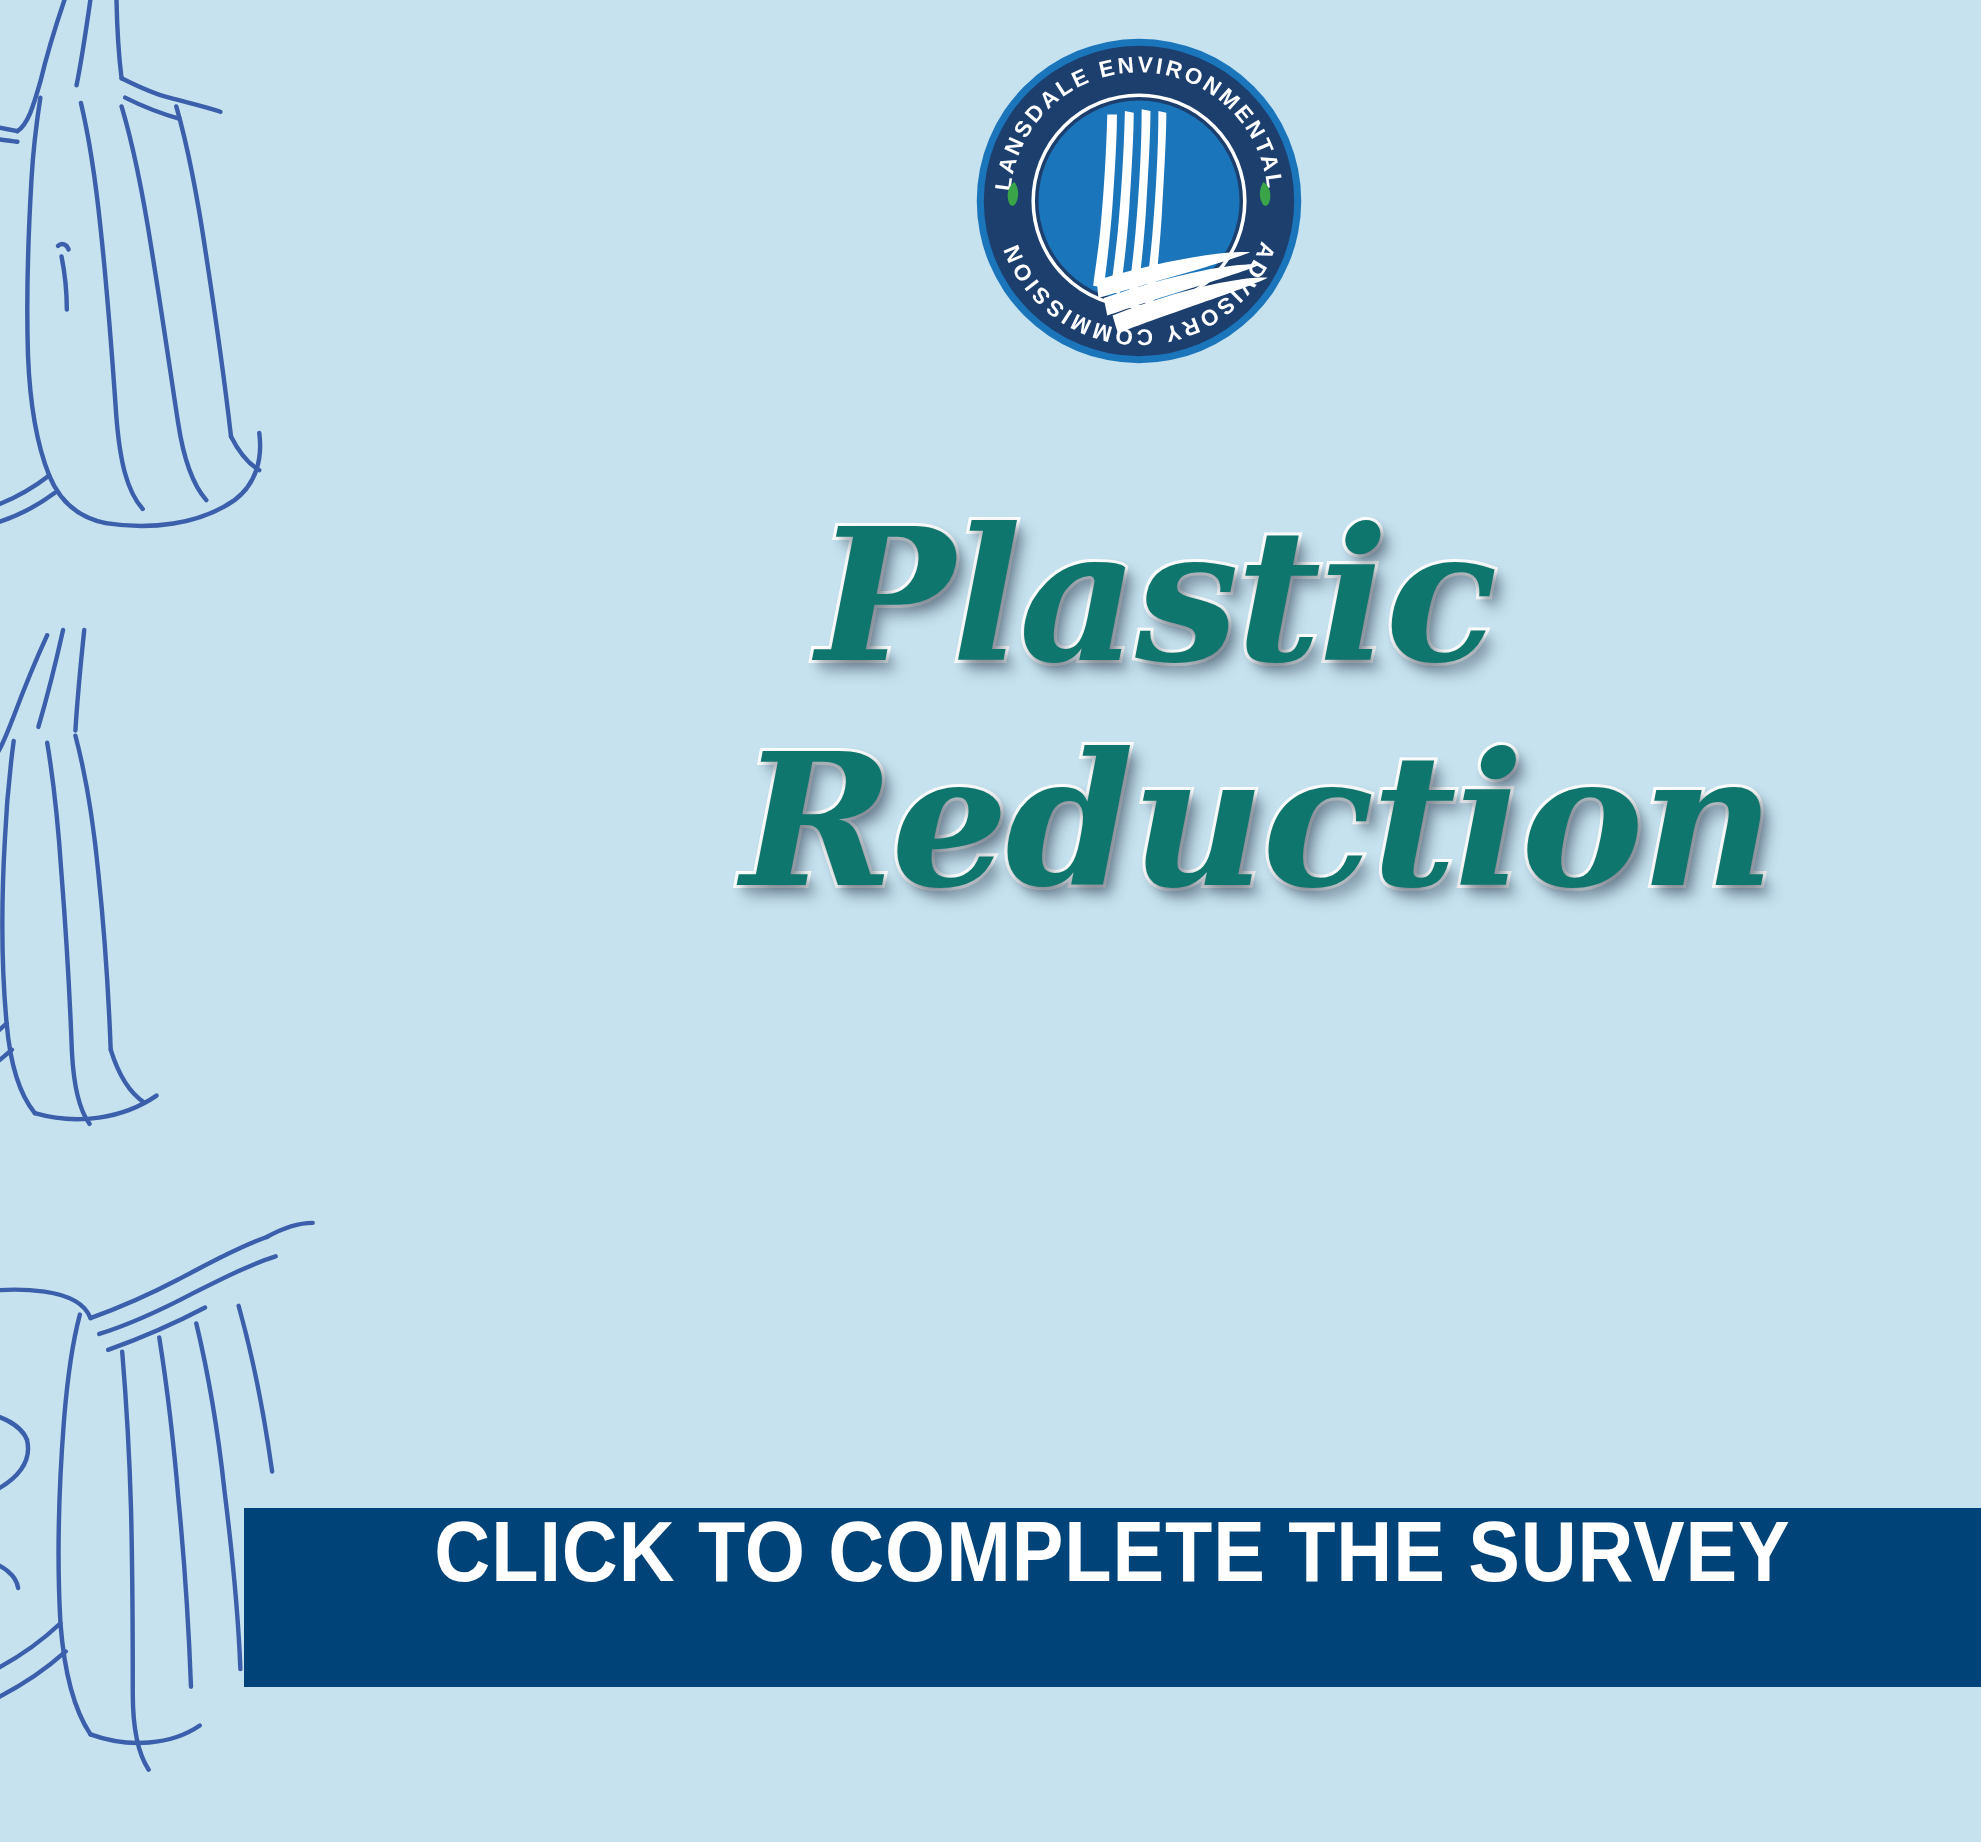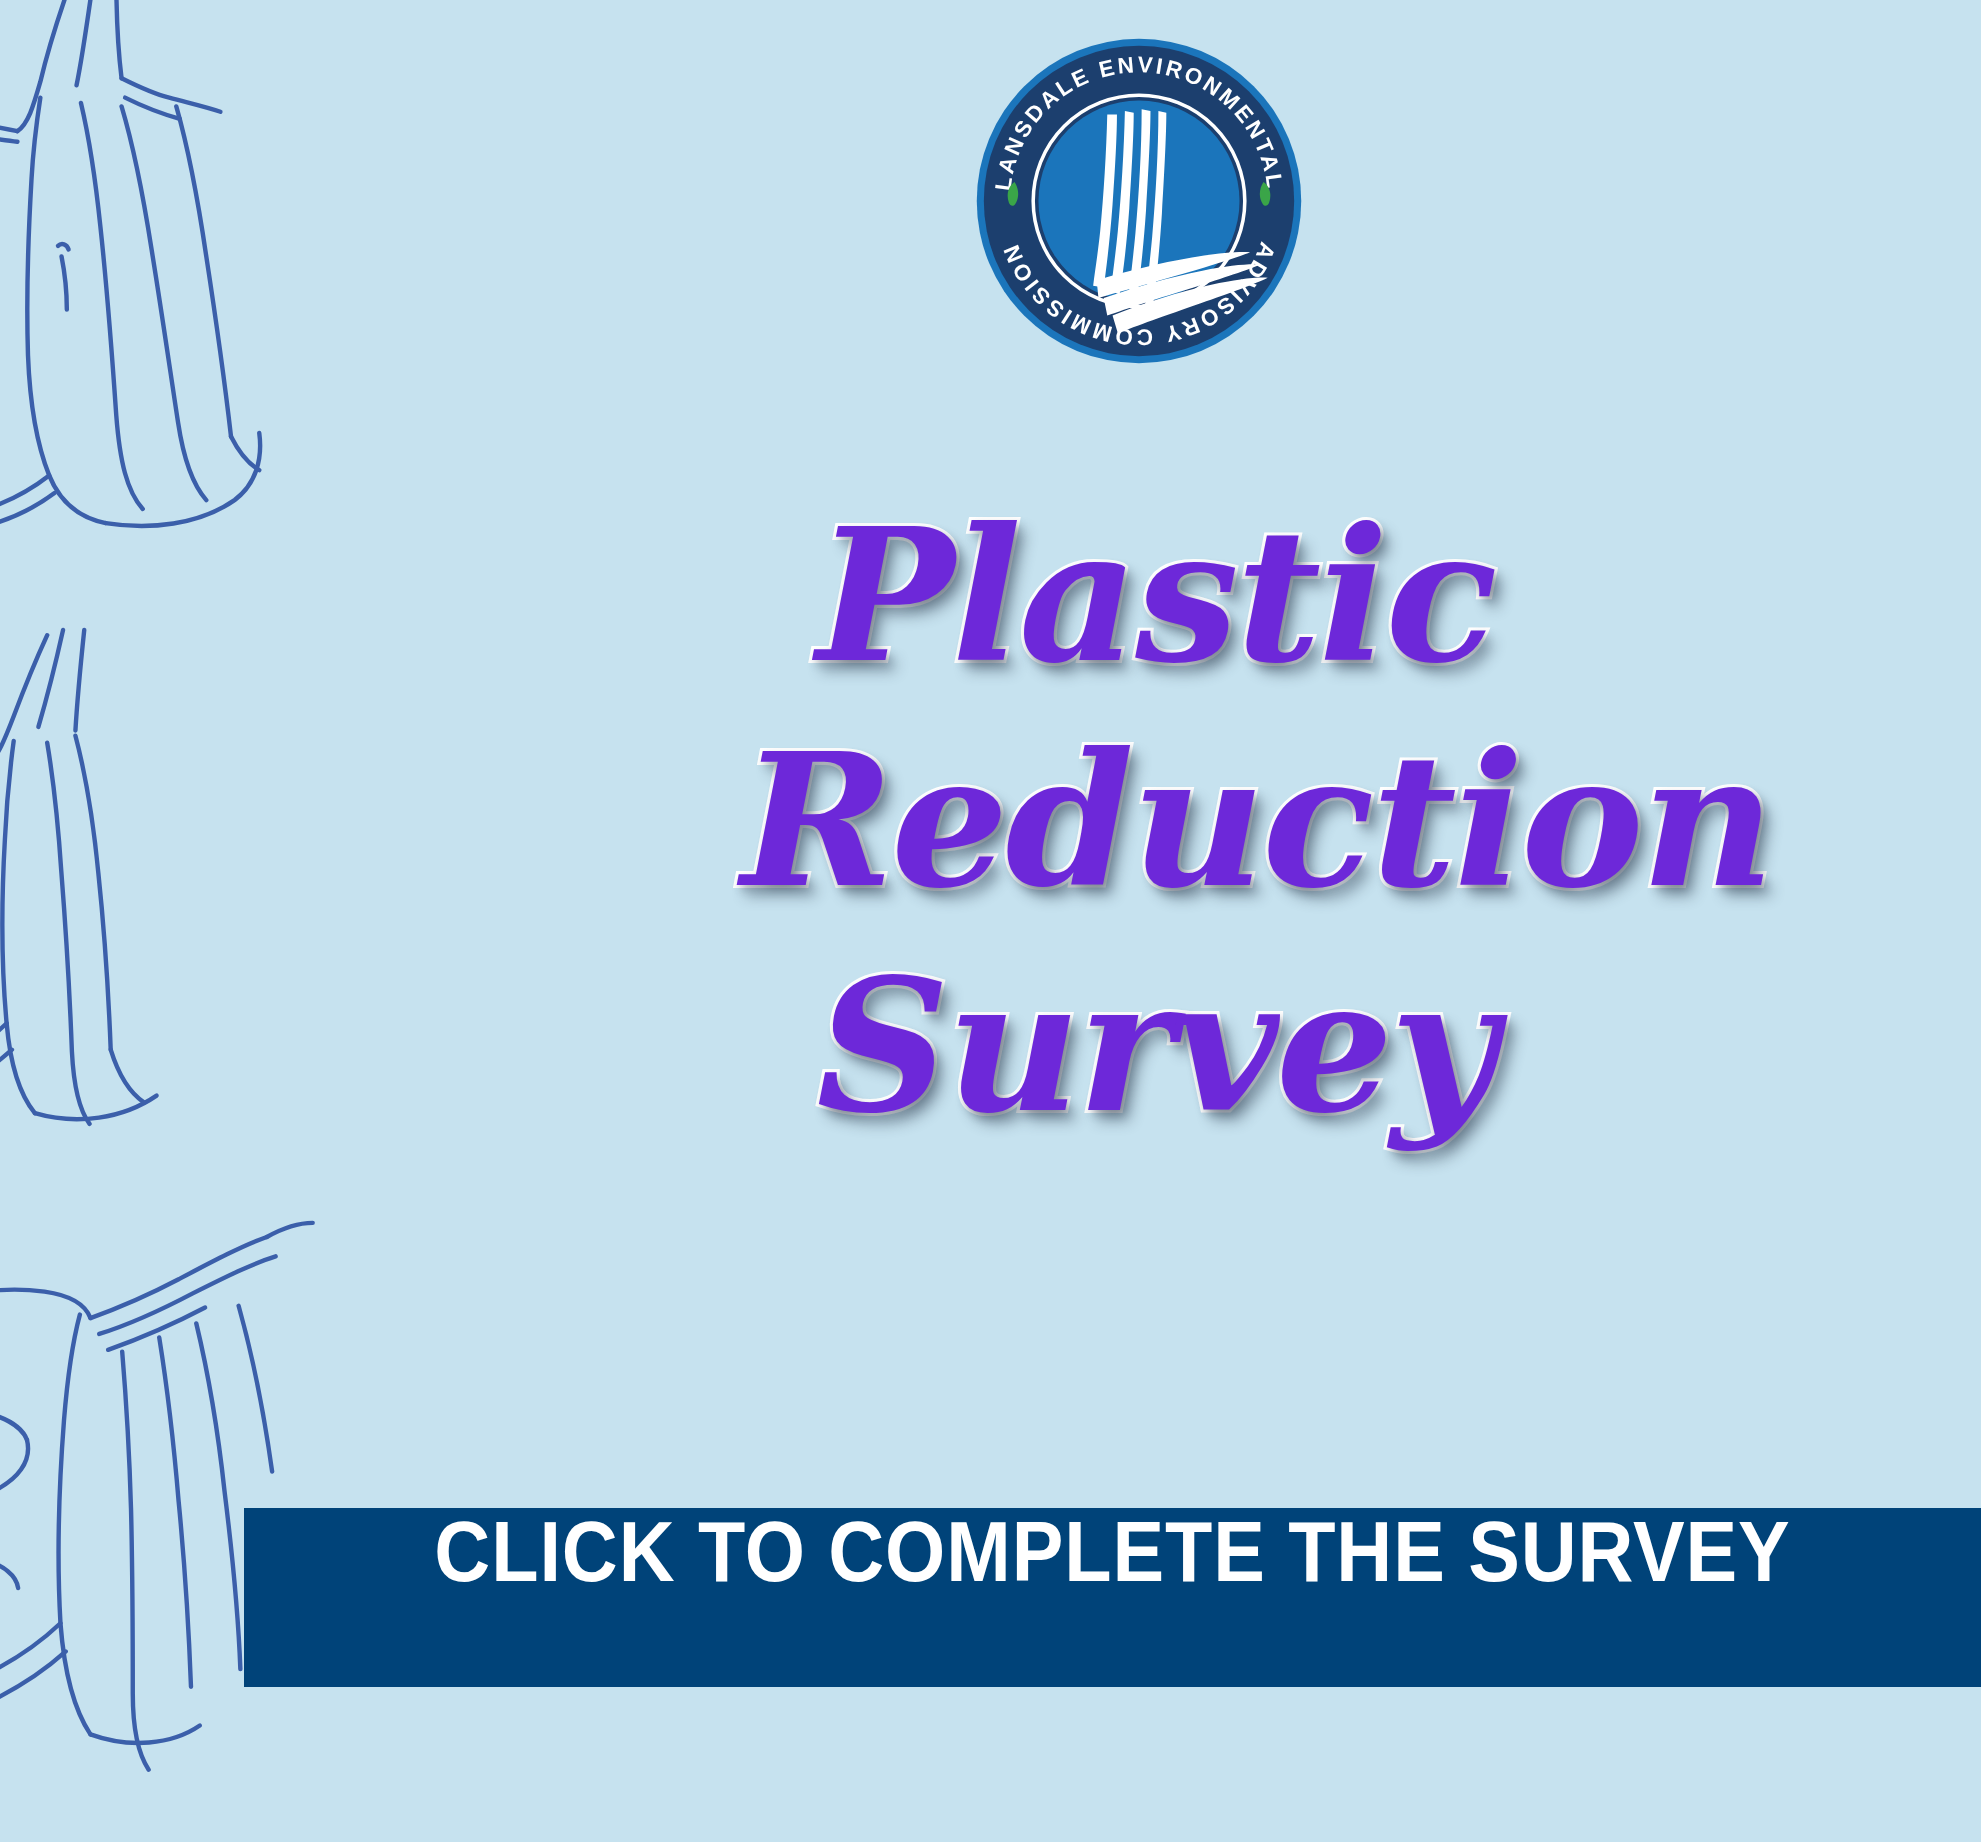--- a/index.html
+++ b/index.html
@@ -39,21 +39,21 @@
   #title-block {
     position: absolute;
     left: 741px;
     top: 494px;
     width: 829px;
     height: 918px;
     text-align: center;
   }
   .script-line {
     display: block;
-    color: #6d28d9;
+    color: #0f766e;
     font-family: "DejaVu Serif", serif;
     font-style: italic;
     font-weight: bold;
     letter-spacing: -0.015em;
     white-space: nowrap;
     -webkit-text-stroke: 6.2px #ffffff;
     paint-order: stroke fill;
     text-shadow:
        8.8px 10.6px 14px rgba(40,55,75,0.42),
        3.5px  5.3px  8.8px rgba(40,55,75,0.30);
@@ -210,21 +210,20 @@
       <path d="M146 296 C 180 284, 222 272, 258 265 C 288 259, 310 257, 324 258
                C 310 264, 282 273, 248 284 C 208 296, 172 308, 150 316 Z"></path>
       <path d="M156 316 C 190 302, 232 289, 268 281 C 296 275, 318 272, 332 273
                C 318 280, 290 290, 256 302 C 216 316, 182 328, 162 336 Z"></path>
     </g>
   </svg>
 
   <div id="title-block">
     <span class="script-line" id="title-plastic">Plastic</span>
     <span class="script-line" id="title-reduction">Reduction</span>
-    <span class="script-line" id="title-survey">Survey</span>
   </div>
 
   <div id="cta-bar">
     <span id="cta-label">CLICK TO COMPLETE THE SURVEY</span>
   </div>
 
 </div>
 
 
 </body></html>

